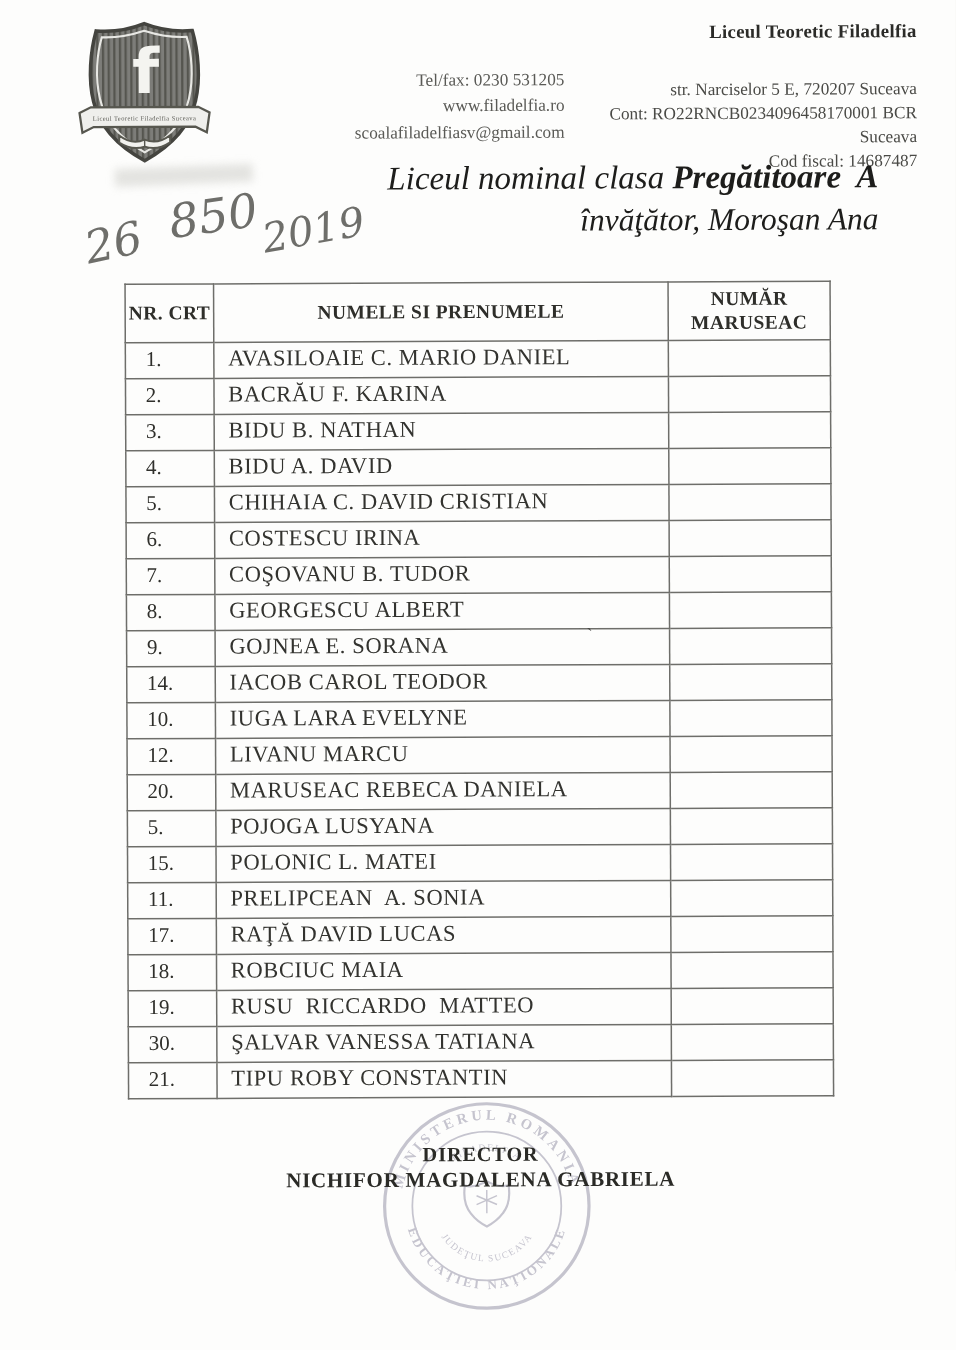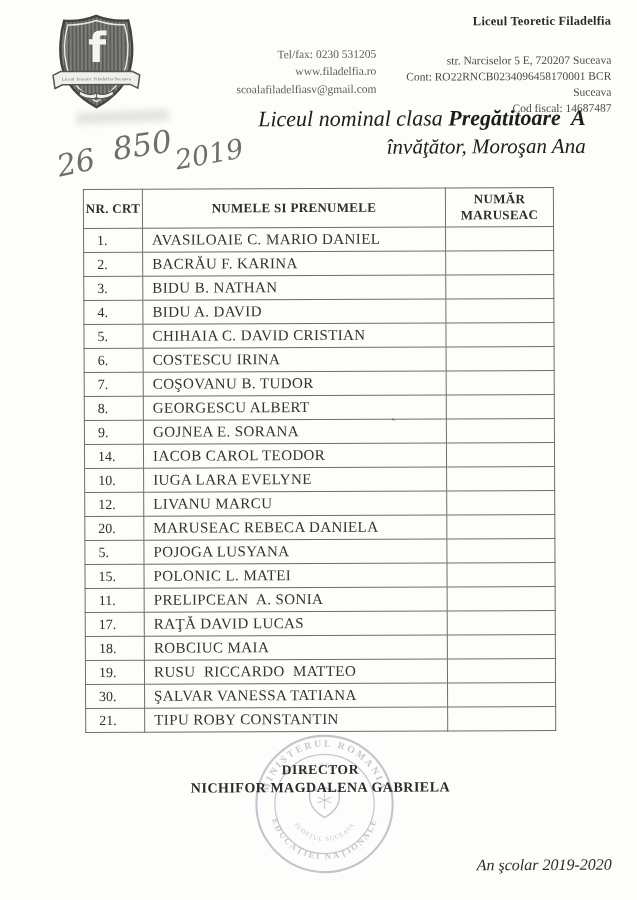--- a/index.html
+++ b/index.html
@@ -310,16 +310,15 @@
 
       <path d="M75 58 C80 61 86 62 90 61 C91 68 90 75 86 80 C83 84 79 87 75 89 C71 87 67 84 64 80 C60 75 59 68 60 61 C64 62 70 61 75 58 Z" fill="none" stroke="#8f8ca2" stroke-width="1.5"></path>
       <path d="M68 68 L82 74 M82 68 L68 74 M75 64 L75 80" stroke="#8f8ca2" stroke-width="1"></path>
     </svg>
 
     <div class="director-block">
       <div class="director-label">DIRECTOR</div>
       <div class="director-name">NICHIFOR MAGDALENA GABRIELA</div>
     </div>
 
-    <div class="school-year">An şcolar 2019-2020</div>
 
   </div>
 </div>
 
 </body></html>

